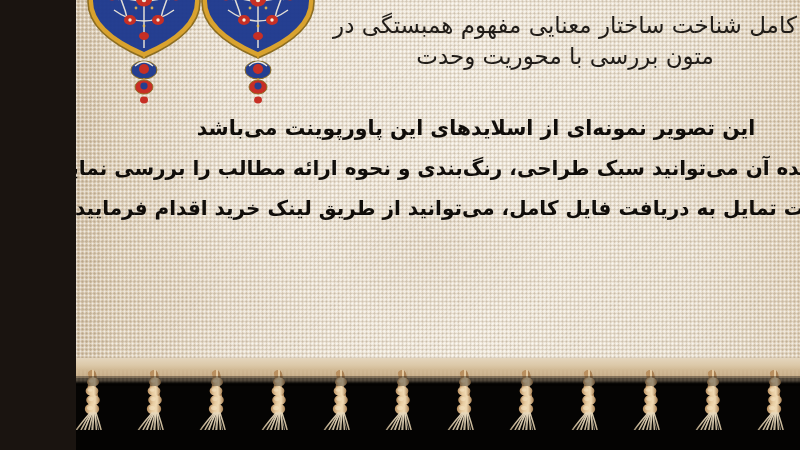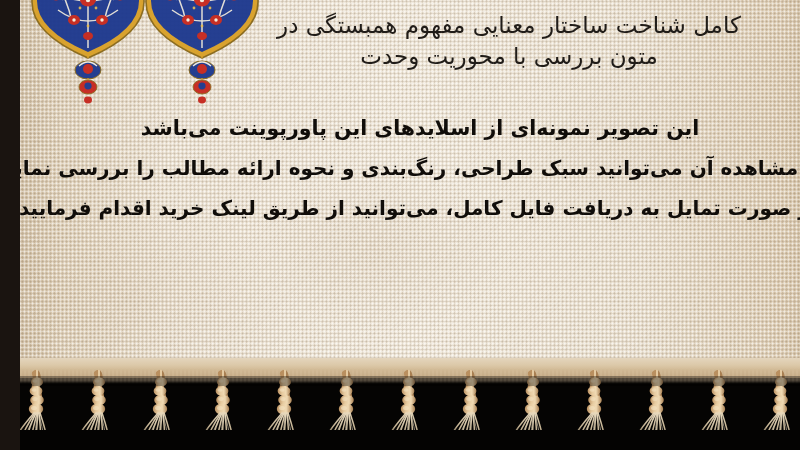--- a/index.html
+++ b/index.html
@@ -7,21 +7,21 @@
 
   html, body {
     width:800px; height:450px;
     overflow:hidden;
     background:#1a1410;
     font-family:"DejaVu Sans", sans-serif;
   }
 
   #slide {
     position:relative;
-    width:780px; height:450px;
+    width:724px; height:450px;
     overflow:hidden;
     background:#0a0706;
   }
 
   
   .paper {
     position:absolute;
     left:0; top:0;
     width:800px; height:372px;
     background:

